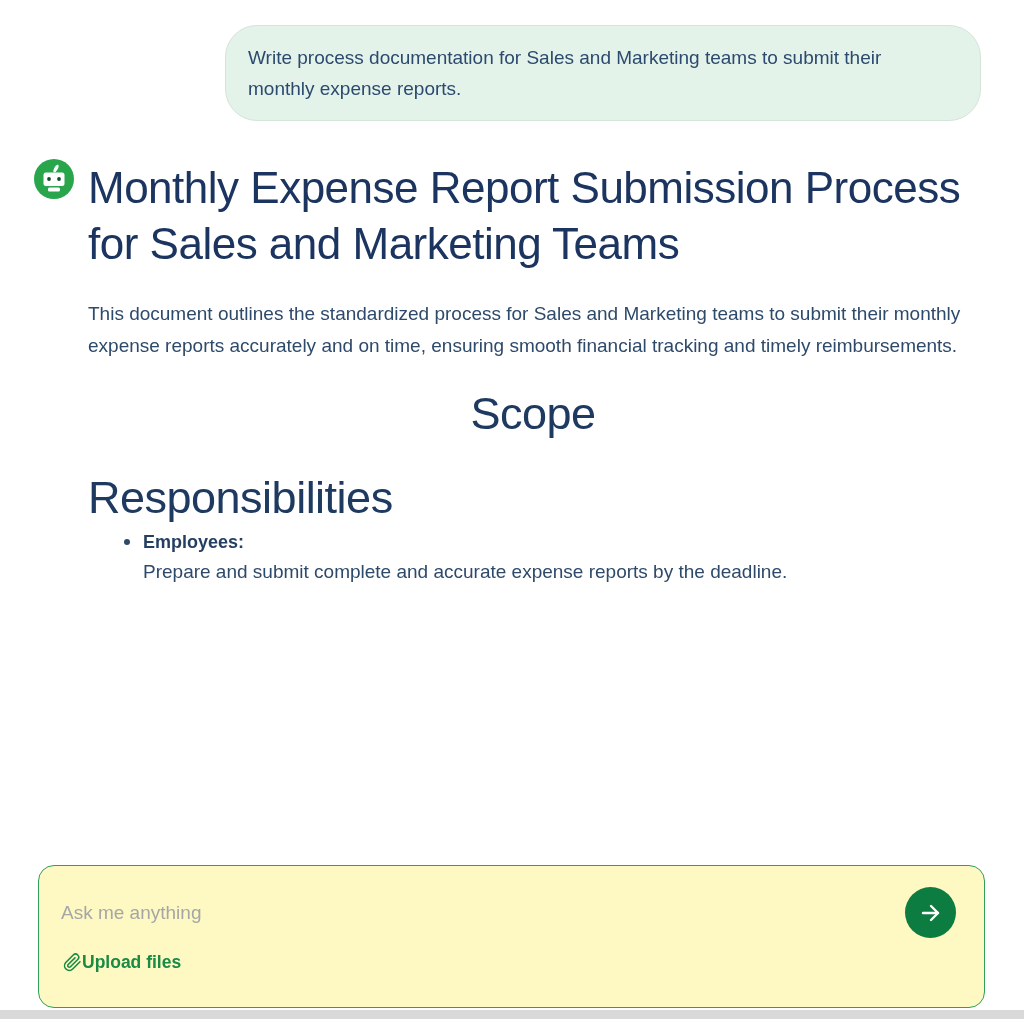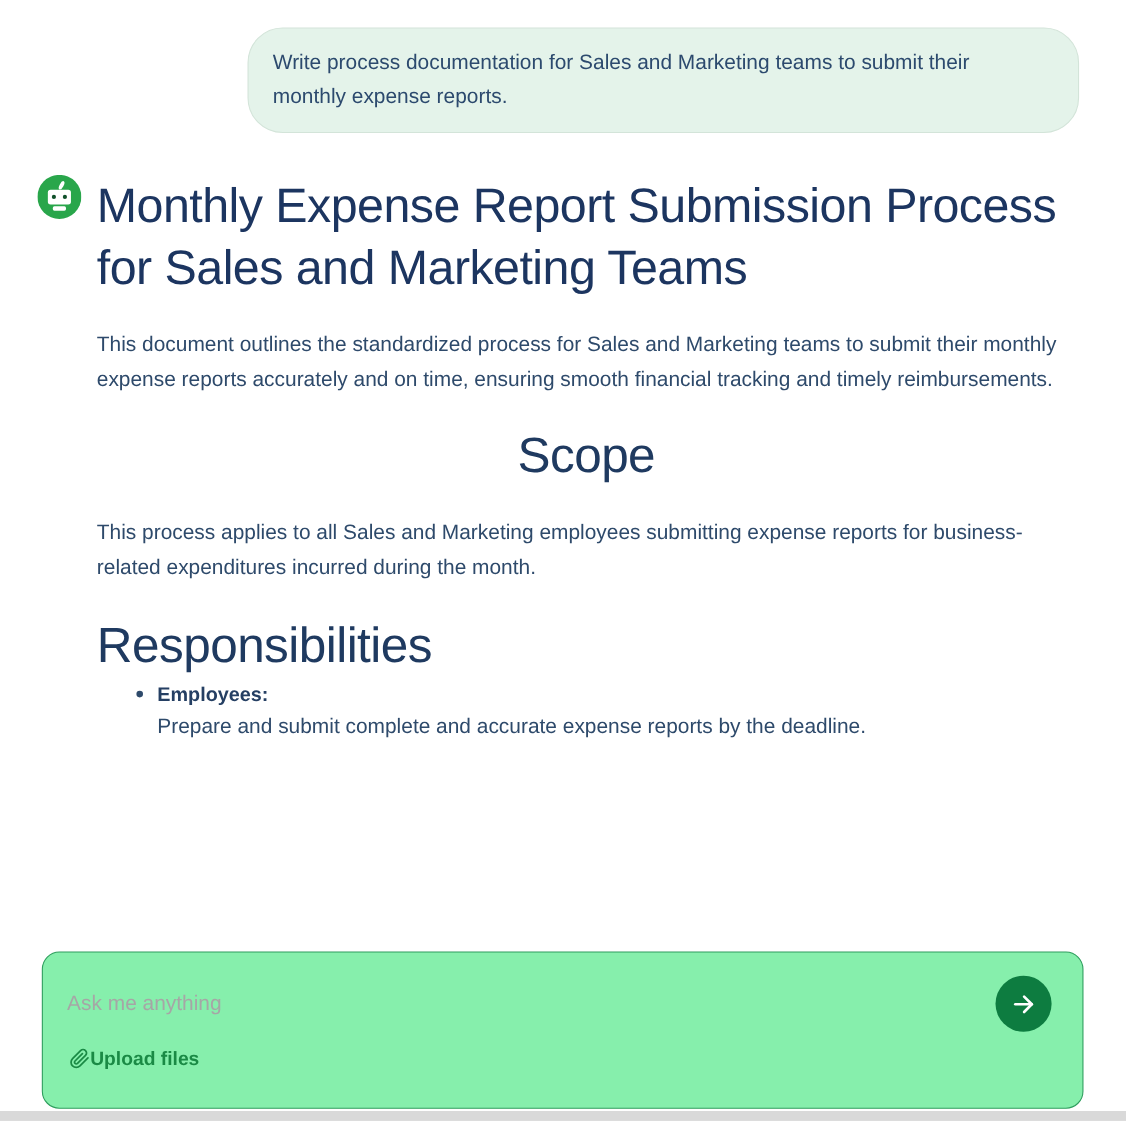--- a/index.html
+++ b/index.html
@@ -98,21 +98,21 @@
   }
   .li-text { display: block; }
 
   
   .composer {
     position: absolute;
     top: 865px;
     left: 38px;
     width: 947px;
     height: 143px;
-    background: #86efac;
+    background: #fef9c3;
     border: 1.5px solid #2f9e5e;
     border-radius: 16px;
   }
   .composer-input {
     position: absolute;
     top: 26px;
     left: 22px;
     width: 820px;
     height: 42px;
     border: none;
@@ -180,21 +180,20 @@
       <rect x="14" y="28.5" width="12" height="4" rx="1.5" fill="#ffffff"></rect>
     </svg>
   </span>
 
   <div class="doc">
     <h1 class="doc-title">Monthly Expense Report Submission Process for Sales and Marketing Teams</h1>
 
     <p>This document outlines the standardized process for Sales and Marketing teams to submit their monthly expense reports accurately and on time, ensuring smooth financial tracking and timely reimbursements.</p>
 
     <h2 class="h2-scope">Scope</h2>
-    <p>This process applies to all Sales and Marketing employees submitting expense reports for business-related expenditures incurred during the month.</p>
 
     <h2 class="h2-resp">Responsibilities</h2>
     <ul>
       <li>
         <span class="li-label">Employees:</span>
         <span class="li-text">Prepare and submit complete and accurate expense reports by the deadline.</span>
       </li>
     </ul>
   </div>
 

